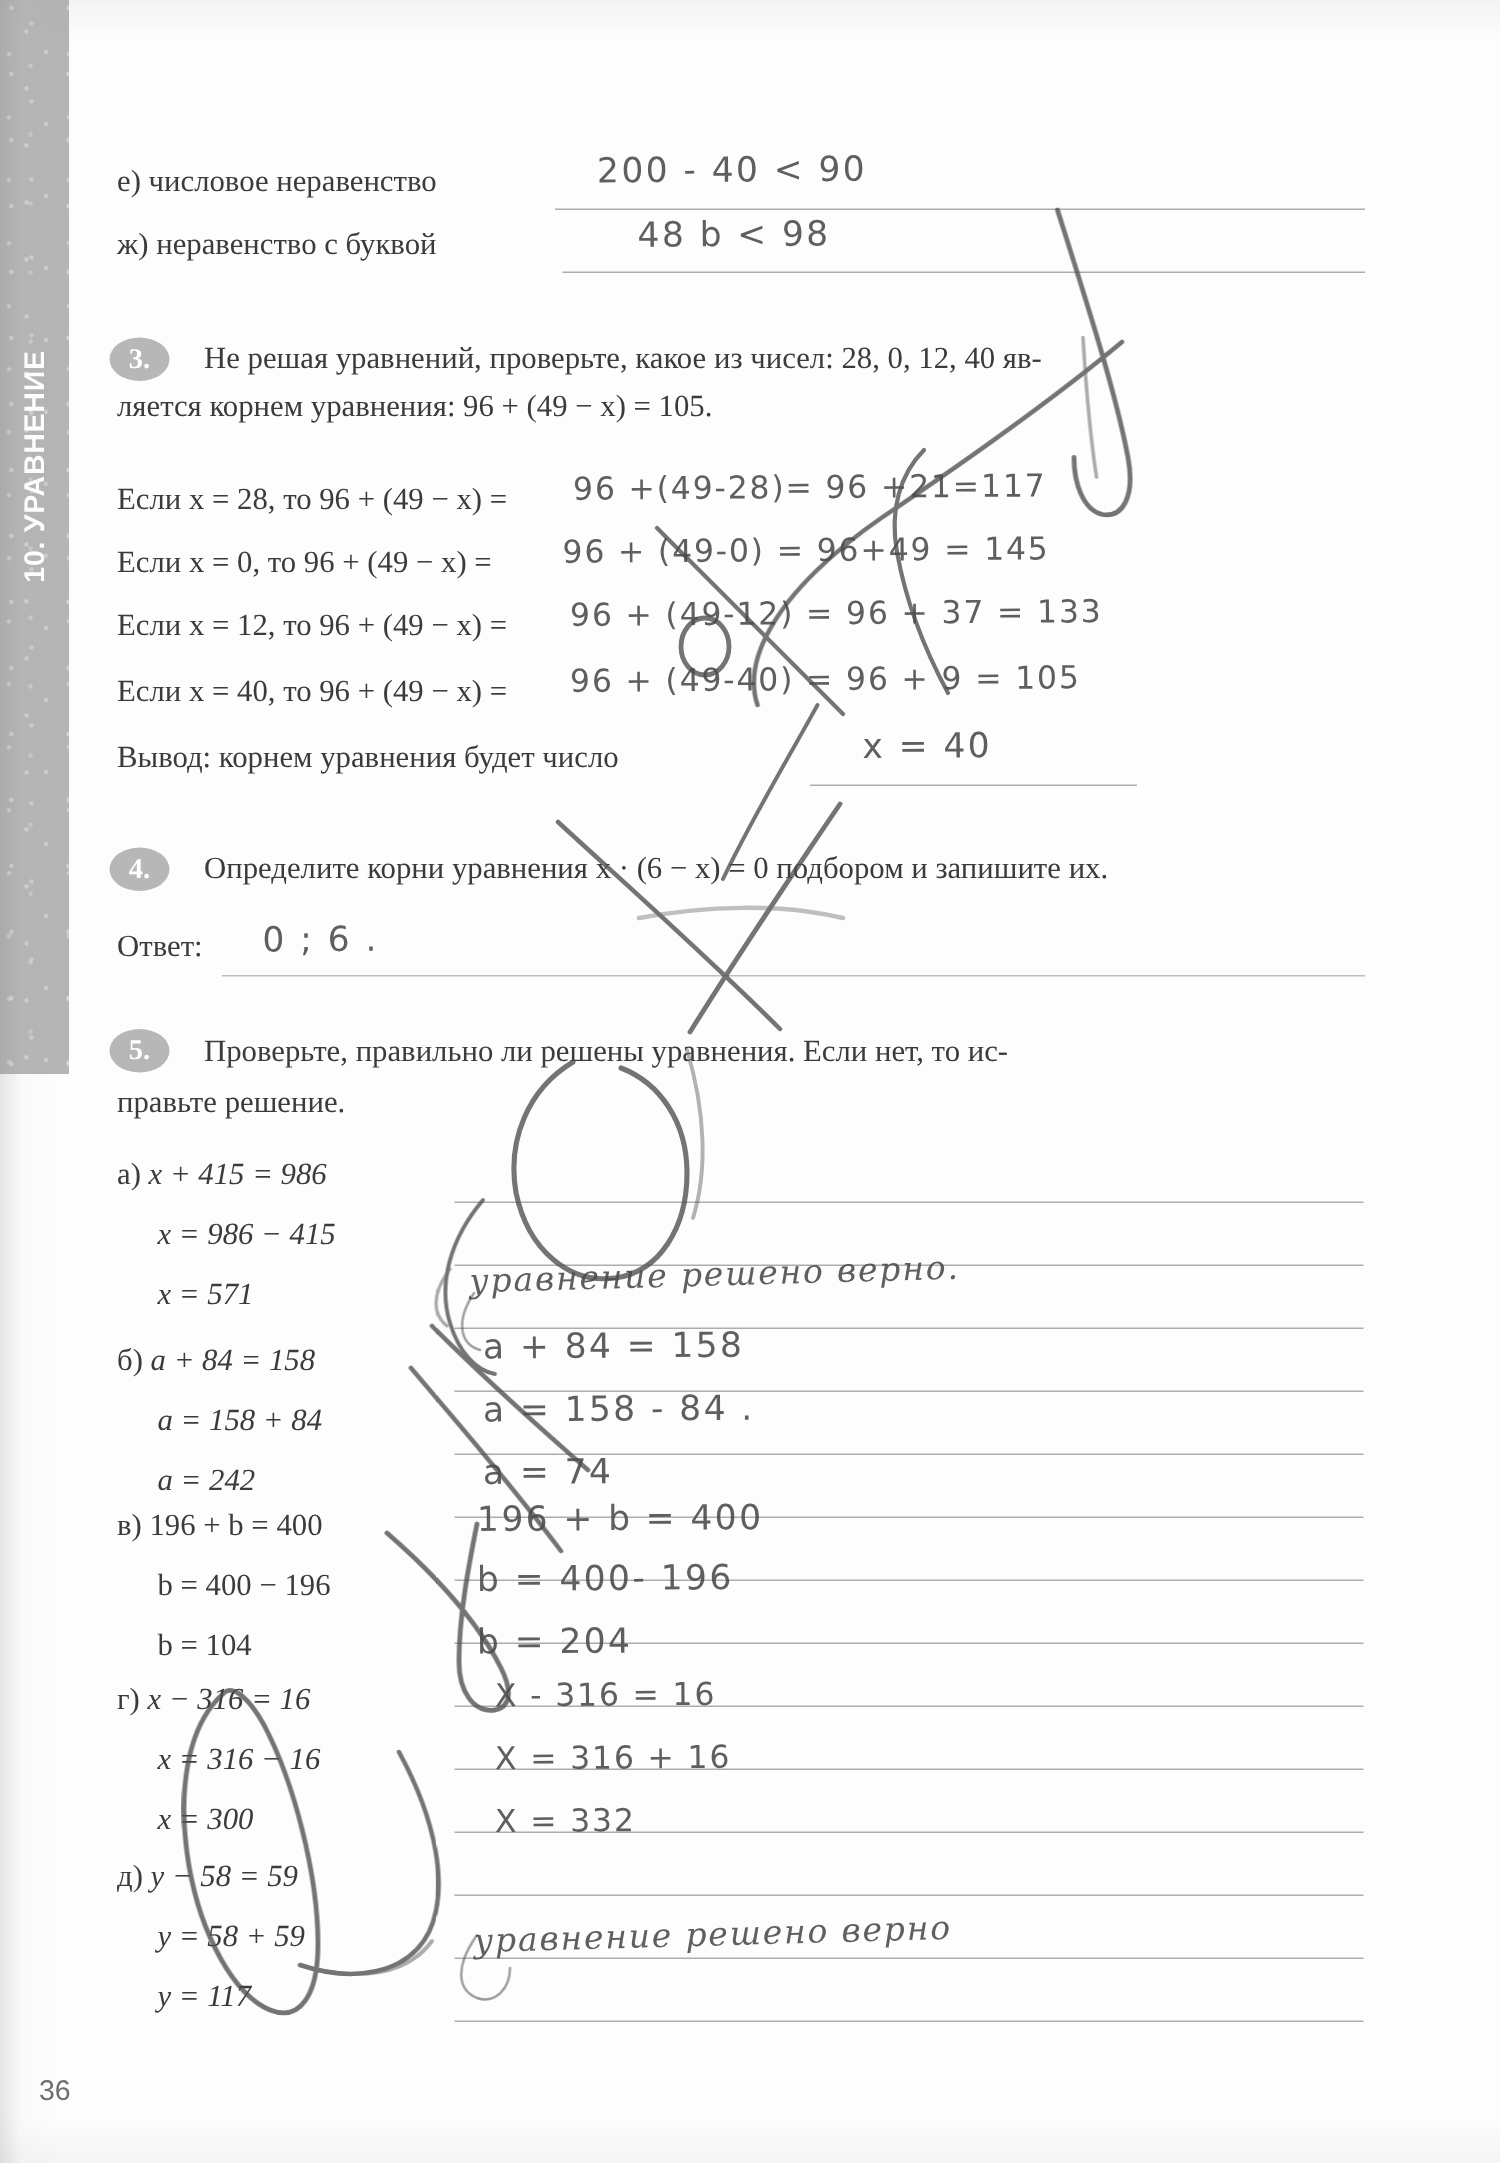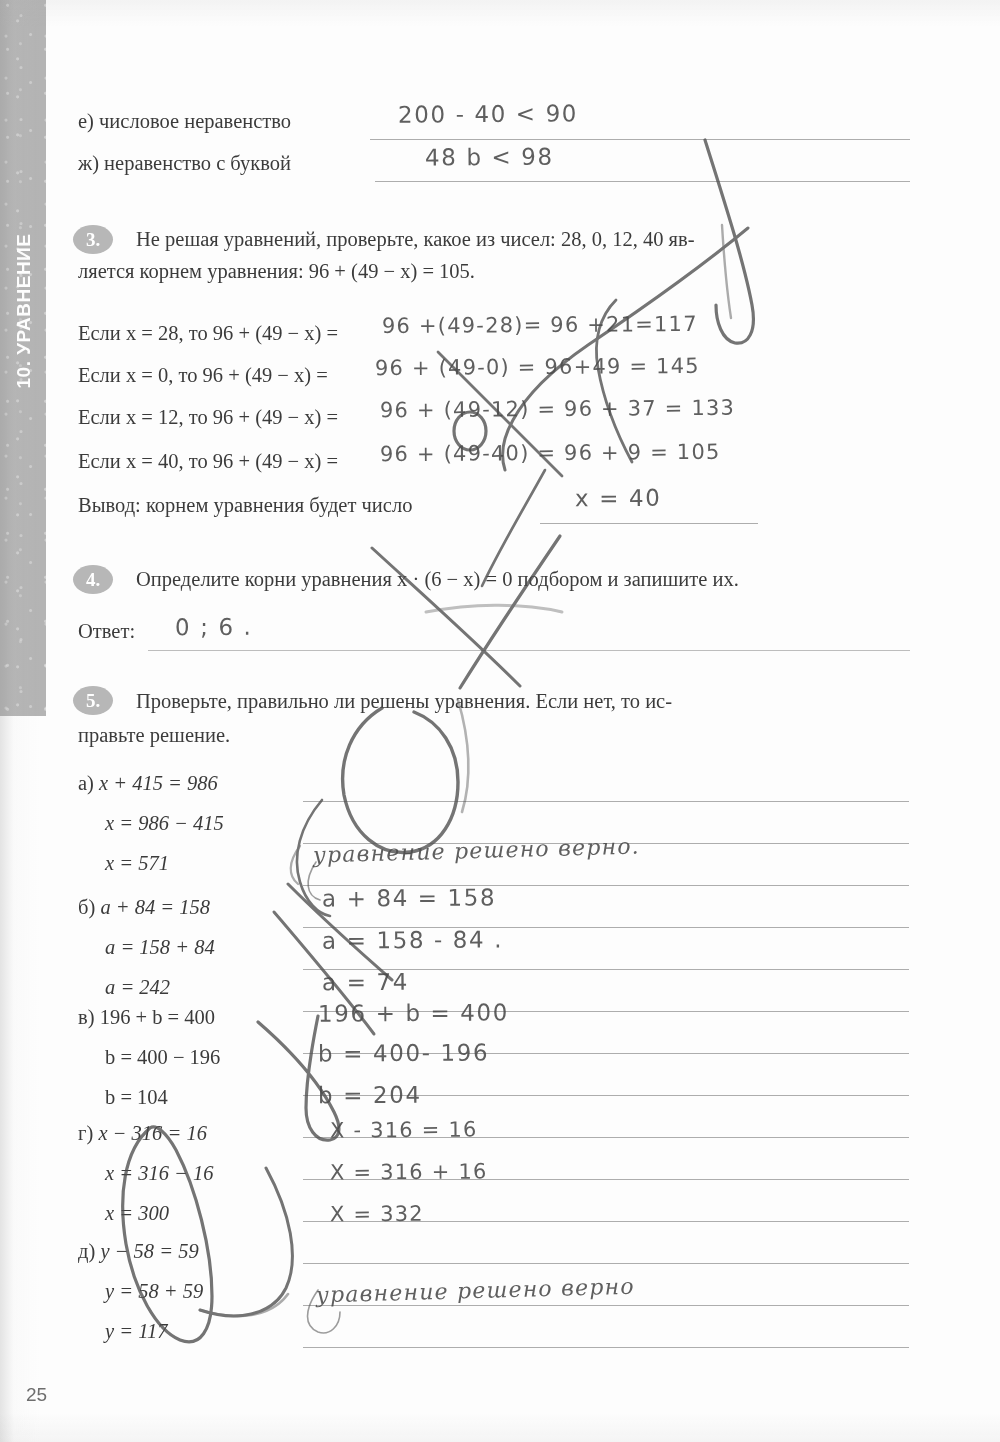--- a/index.html
+++ b/index.html
@@ -251,14 +251,14 @@
 
       <path d="M300,846 C288,862 288,876 298,884" stroke-width="2.2" opacity="0.6"></path>
 
       <path d="M318,1290 C304,1310 304,1326 318,1332 C330,1336 340,1326 340,1312" stroke-width="1.6" opacity="0.7"></path>
       <path d="M316,862 C304,880 306,896 320,900" stroke-width="1.6" opacity="0.7"></path>
     </g>
   </svg>
 
   <div id="scan-noise"></div>
 
-  <div id="pagenum">25</div>
+  <div id="pagenum">36</div>
 </div>
 
 </body></html>

